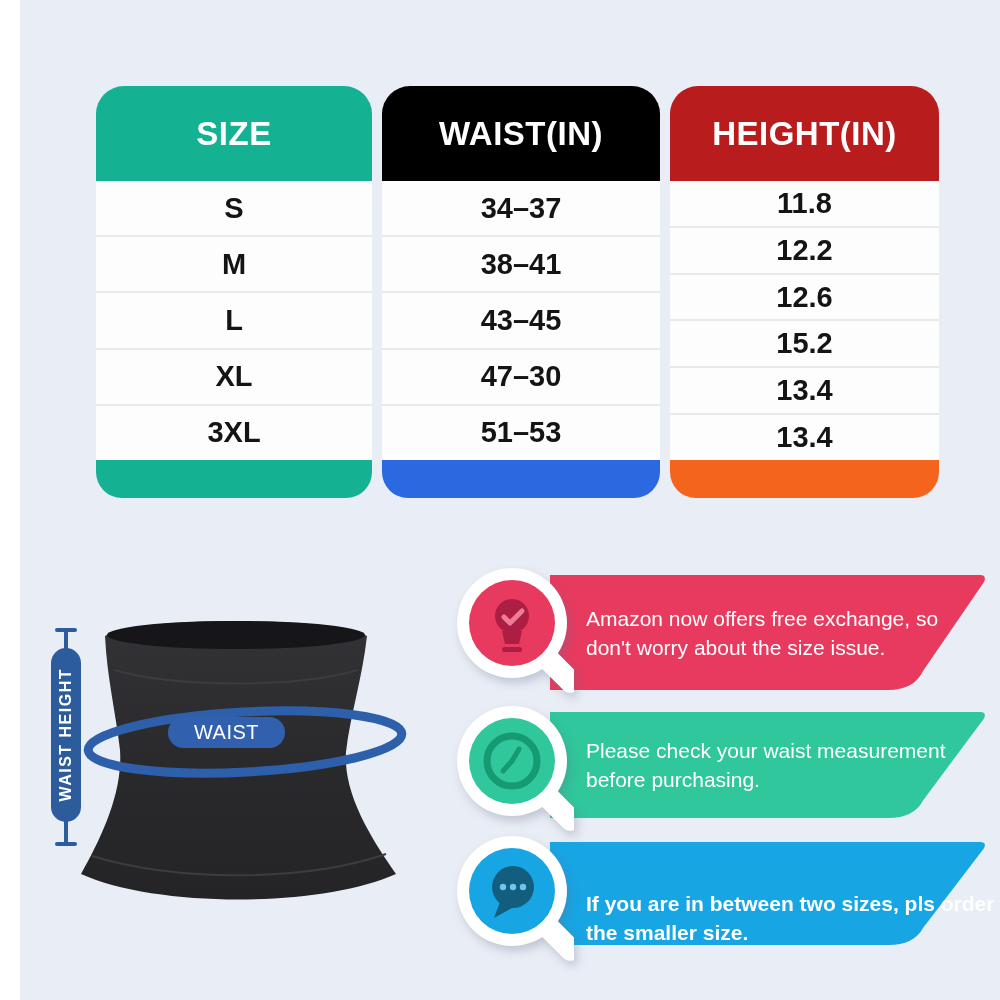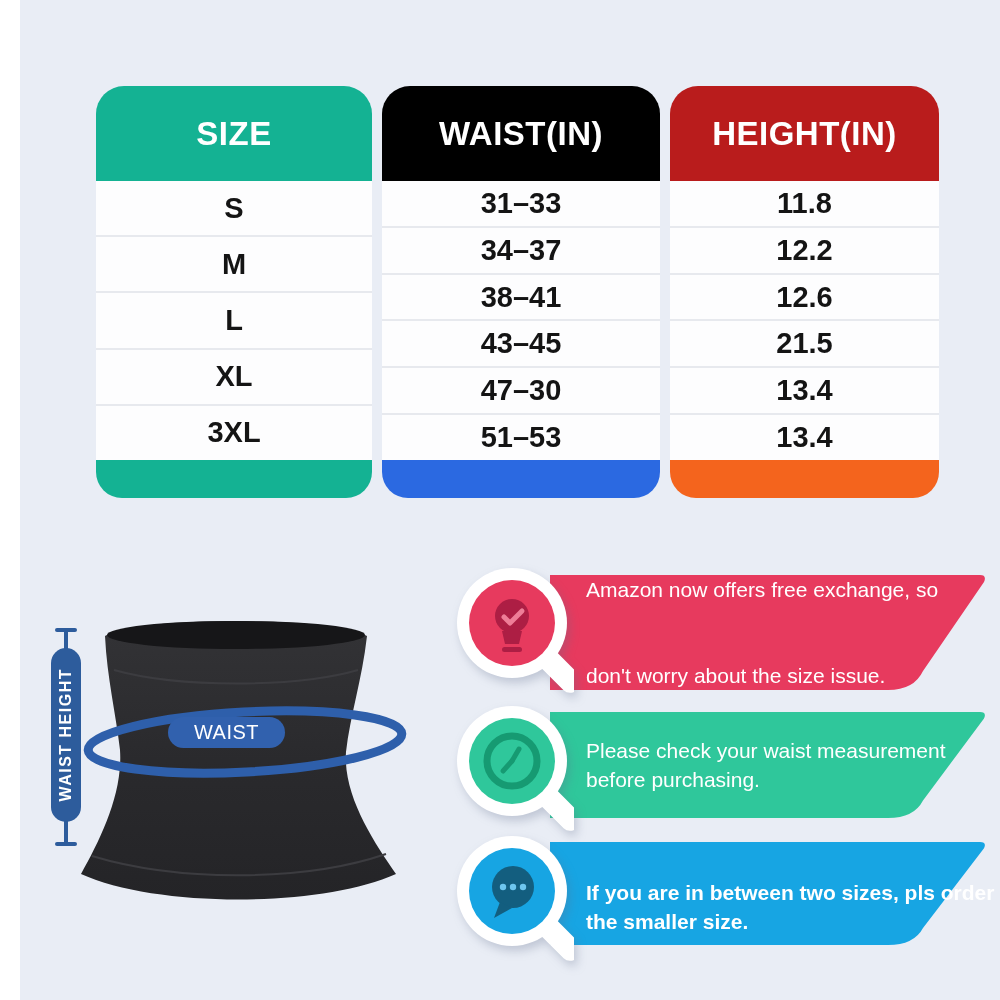--- a/index.html
+++ b/index.html
@@ -63,36 +63,35 @@
         <div class="cell">M</div>
         <div class="cell">L</div>
         <div class="cell">XL</div>
         <div class="cell">3XL</div>
       </div>
       <div class="col-footer c0"></div>
     </div>
     <div class="col">
       <div class="col-header c1">WAIST(IN)</div>
       <div class="cells">
-        <div class="cell">31–33</div>
         <div class="cell">34–37</div>
         <div class="cell">38–41</div>
         <div class="cell">43–45</div>
         <div class="cell">47–30</div>
         <div class="cell">51–53</div>
       </div>
       <div class="col-footer c1"></div>
     </div>
     <div class="col">
       <div class="col-header c2">HEIGHT(IN)</div>
       <div class="cells">
         <div class="cell">11.8</div>
         <div class="cell">12.2</div>
         <div class="cell">12.6</div>
-        <div class="cell">21.5</div>
+        <div class="cell">15.2</div>
         <div class="cell">13.4</div>
         <div class="cell">13.4</div>
       </div>
       <div class="col-footer c2"></div>
     </div>
   </div>
 
   <svg class="garment-svg" width="365" height="300" viewBox="0 0 365 300">
     <defs>
       <linearGradient id="bodyGrad" x1="0" y1="0" x2="0" y2="1">
@@ -124,21 +123,21 @@
     <div class="wh-cap bottom"></div>
     <div class="wh-pill">
       <span>WAIST HEIGHT</span>
     </div>
   </div>
 
   <div class="callout callout-red" style="top:563px;">
     <svg class="banner" style="top:12px;height:115px;" viewBox="0 0 436 115" preserveAspectRatio="none">
       <path d="M0,0 L430,0 Q437,0 434,7 L373,96 Q364,115 338,115 L0,115 Z"></path>
     </svg>
-    <div class="callout-text" style="top:12px;height:115px;justify-content:space-between;">
+    <div class="callout-text" style="top:12px;height:115px;">
       <span>Amazon now offers free exchange, so</span>
       <span>don't worry about the size issue.</span>
     </div>
     <svg class="badge" width="124" height="150" viewBox="0 0 124 150">
       <g transform="rotate(-45 62 59)">
           <rect x="51" y="100" width="22" height="52" rx="9" fill="#fff"></rect>
         </g>
       <circle cx="62" cy="59" r="55" fill="#fff"></circle>
       <circle cx="62" cy="59" r="43" fill="#e73a5e"></circle>
       <circle cx="62" cy="52" r="17" fill="#ad1e44"></circle>
@@ -165,21 +164,21 @@
       <circle cx="62" cy="59" r="25" fill="none" stroke="#169a72" stroke-width="7"></circle>
       <path d="M62,59 L69,47" stroke="#169a72" stroke-width="5" stroke-linecap="round"></path>
       <path d="M62,59 L53,69" stroke="#169a72" stroke-width="5" stroke-linecap="round"></path>
     </svg>
   </div>
 
   <div class="callout callout-blue" style="top:831px;">
     <svg class="banner" style="top:11px;height:103px;" viewBox="0 0 436 115" preserveAspectRatio="none">
       <path d="M0,0 L430,0 Q437,0 434,7 L373,96 Q364,115 338,115 L0,115 Z"></path>
     </svg>
-    <div class="callout-text" style="top:18px;height:116px;">
+    <div class="callout-text" style="top:29px;height:116px;">
       <span>If you are in between two sizes, pls order</span>
       <span>the smaller size.</span>
     </div>
     <svg class="badge" width="124" height="150" viewBox="0 0 124 150">
       <g transform="rotate(-45 62 59)">
           <rect x="51" y="100" width="22" height="52" rx="9" fill="#fff"></rect>
         </g>
       <circle cx="62" cy="59" r="55" fill="#fff"></circle>
       <circle cx="62" cy="59" r="43" fill="#17a5e3"></circle>
       <circle cx="63" cy="55" r="21" fill="#135e7f"></circle>

